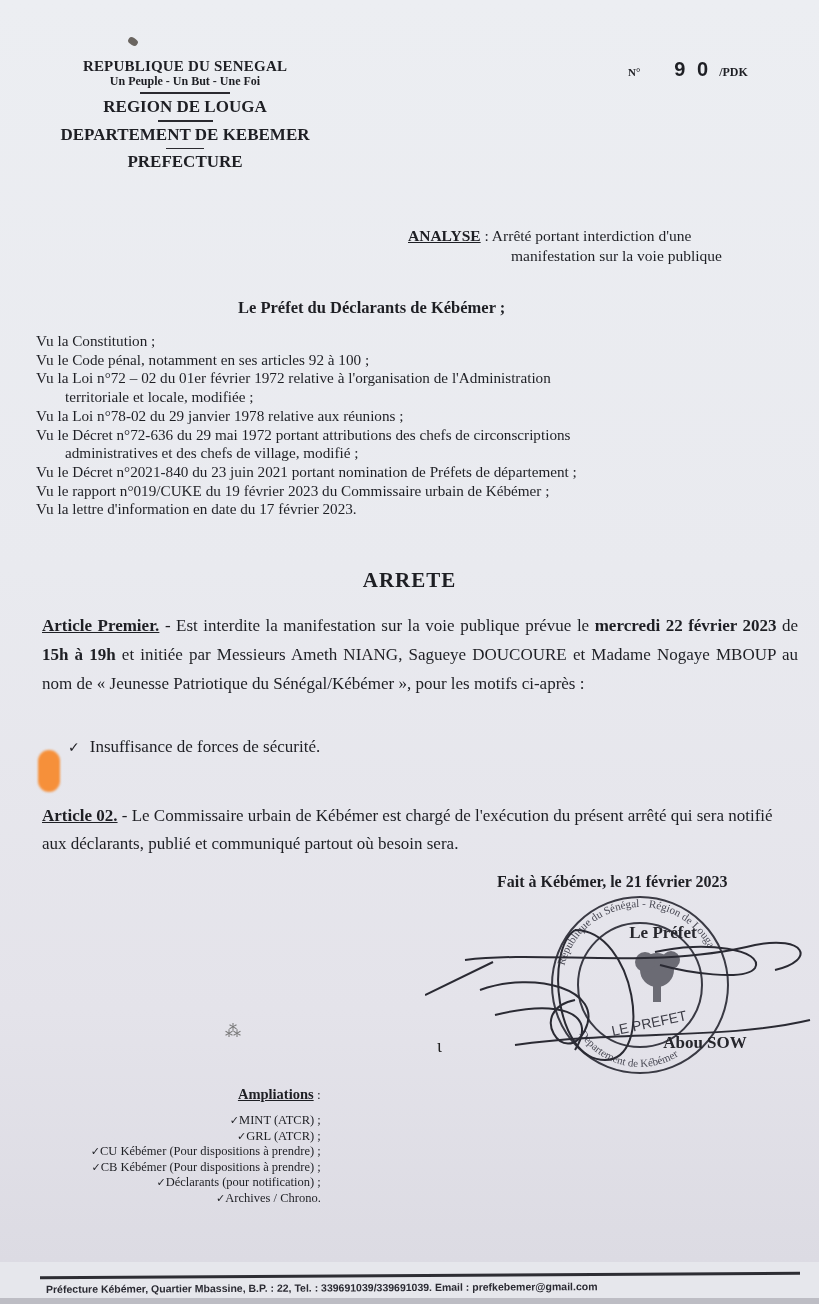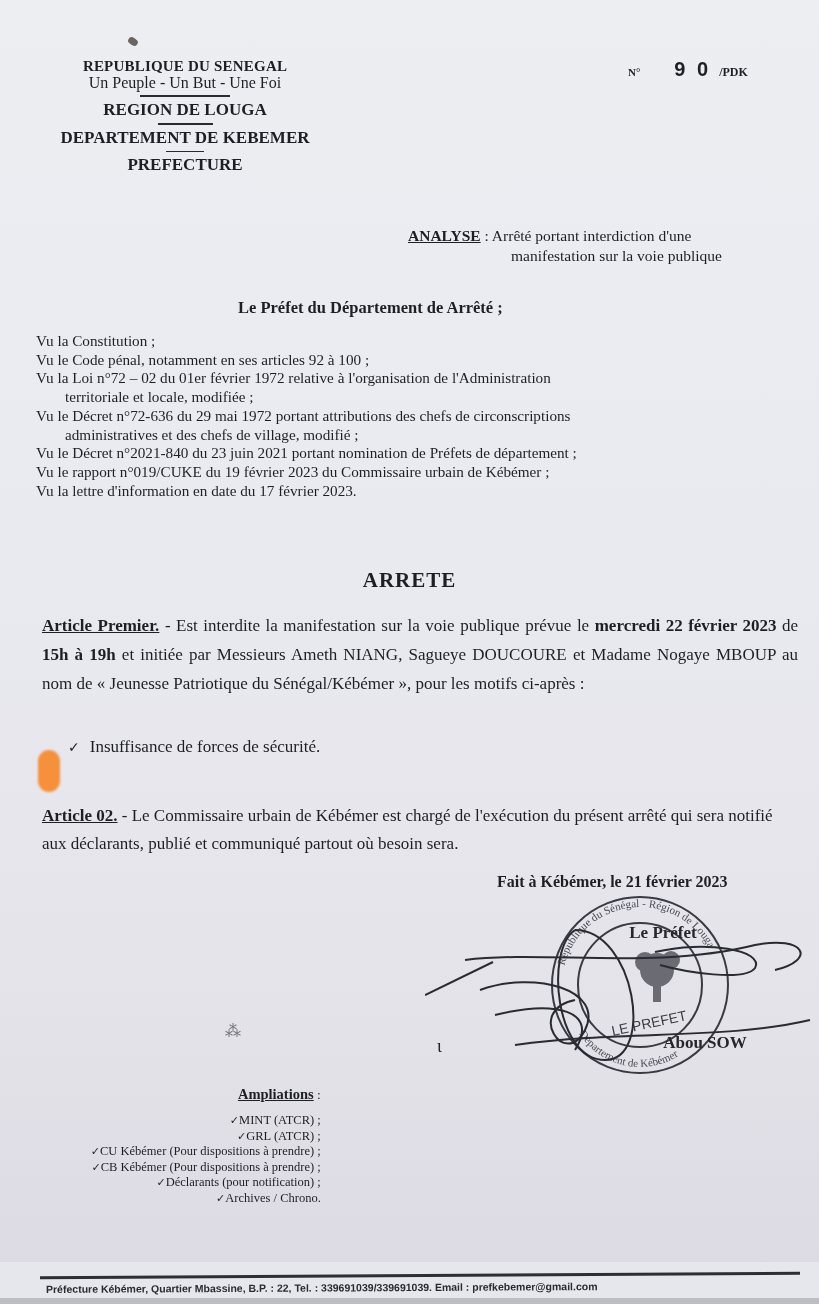--- a/index.html
+++ b/index.html
@@ -10,21 +10,21 @@
       color: #1e1f24;
       position: relative;
     }
     .page {
       position: absolute; left: 0; top: 0; width: 819px; height: 1262px;
       background: linear-gradient(180deg, #eceef2 0%, #e9eaef 45%, #e4e3ea 80%, #dcdbe3 100%);
     }
     .abs { position: absolute; }
     .hdr-block { left: 40px; top: 58px; width: 290px; text-align: center; }
     .hdr-rep { font-weight: bold; font-size: 15px; letter-spacing: 0.2px; }
-    .hdr-motto { font-weight: normal; font-size: 16px; margin-top: -1px; }
+    .hdr-motto { font-weight: bold; font-size: 12px; margin-top: -1px; }
     .hdr-rule { height: 2px; background: #2a2a30; margin: 3px auto; }
     .hdr-line { font-weight: bold; font-size: 17px; }
     .ref { left: 628px; top: 58px; font-weight: bold; display: flex; align-items: baseline; gap: 8px; }
     .ref .no { font-size: 11px; }
     .ref .num { font-family: "Liberation Sans", sans-serif; font-size: 20px; margin-left: 26px; letter-spacing: 3px; }
     .ref .suffix { font-size: 12px; }
     .analyse { left: 408px; top: 226px; width: 380px; font-size: 15.5px; line-height: 20px; }
     .analyse .lbl { font-weight: bold; text-decoration: underline; }
     .analyse .l2 { padding-left: 103px; }
     .prefet-title { left: 238px; top: 298px; font-weight: bold; font-size: 16.5px; }
@@ -74,27 +74,28 @@
     <span class="suffix">/PDK</span>
   </div>
 
   <div class="abs analyse">
     <div>
       <span class="lbl">ANALYSE</span><span> : </span><span>Arrêté portant interdiction d'une</span>
     </div>
     <div class="l2">manifestation sur la voie publique</div>
   </div>
 
-  <div class="abs prefet-title">Le Préfet du Département de Arrêté ;</div>
+  <div class="abs prefet-title">Le Préfet du Déclarants de Kébémer ;</div>
 
   <div class="abs vu-list">
     <div>Vu la Constitution ;</div>
     <div>Vu le Code pénal, notamment en ses articles 92 à 100 ;</div>
     <div>Vu la Loi n°72 – 02 du 01er février 1972 relative à l'organisation de l'Administration</div>
     <div class="indent">territoriale et locale, modifiée ;</div>
+    <div>Vu la Loi n°78-02 du 29 janvier 1978 relative aux réunions ;</div>
     <div>Vu le Décret n°72-636 du 29 mai 1972 portant attributions des chefs de circonscriptions</div>
     <div class="indent">administratives et des chefs de village, modifié ;</div>
     <div>Vu le Décret n°2021-840 du 23 juin 2021 portant nomination de Préfets de département ;</div>
     <div>Vu le rapport n°019/CUKE du 19 février 2023 du Commissaire urbain de Kébémer ;</div>
     <div>Vu la lettre d'information en date du 17 février 2023.</div>
   </div>
 
   <div class="abs arrete">ARRETE</div>
 
   <div class="abs art1">

